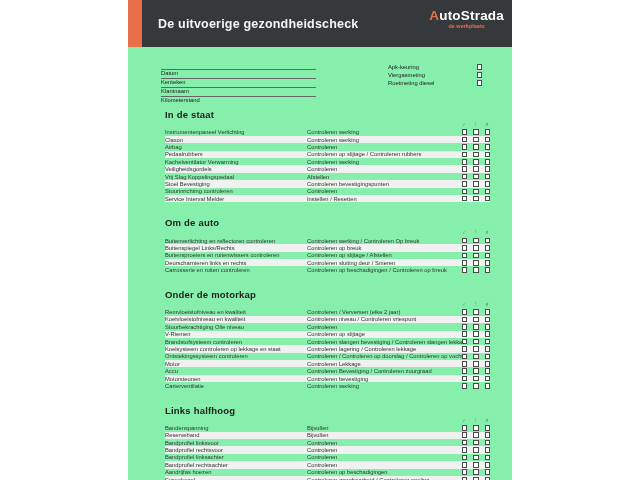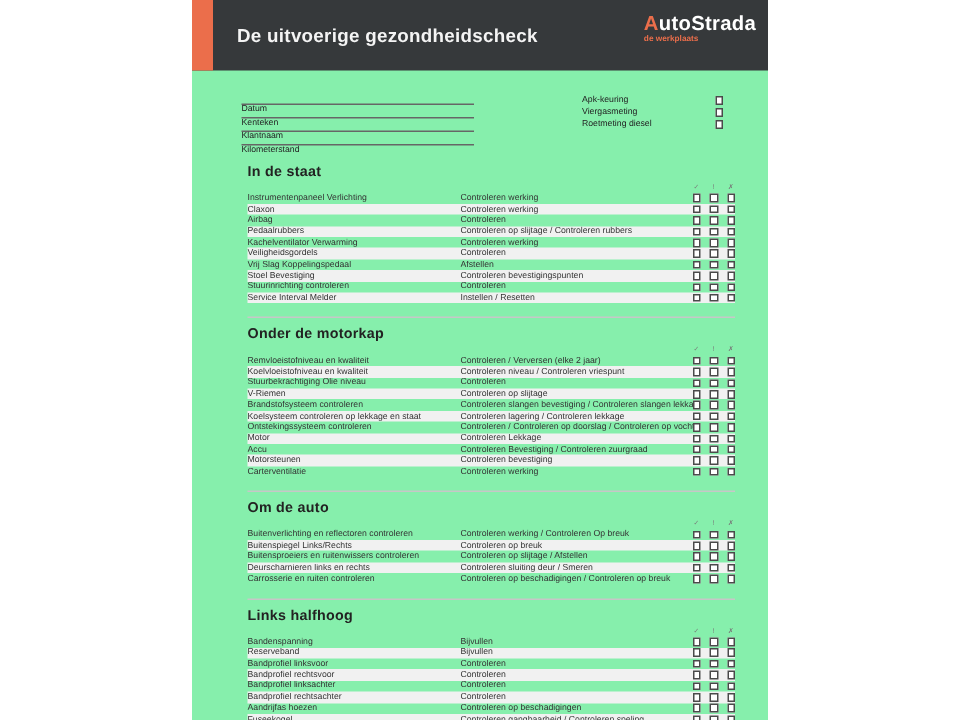--- a/index.html
+++ b/index.html
@@ -4,21 +4,21 @@
 <style>
   * { margin:0; padding:0; box-sizing:border-box; }
   html,body { width:640px; height:480px; overflow:hidden; }
   body { background:#ffffff; font-family:"Liberation Sans", sans-serif; position:relative; }
   .page { position:absolute; left:128px; top:0; width:384px; height:480px; background:#86efac; }
 
   
   header { position:relative; height:47px; background:#36393b; display:flex; align-items:center; }
   .accent { position:absolute; left:0; top:0; width:14px; height:100%; background:#eb6e4b; }
   h1 { color:#f4f4f4; font-size:12.5px; font-weight:bold; margin-left:30px; letter-spacing:.2px; }
-  .logo { position:absolute; right:8px; top:9px; text-align:left; line-height:1; }
+  .logo { position:absolute; right:8px; top:9px; text-align:center; line-height:1; }
   .logo-main { font-size:13.5px; font-weight:bold; color:#ffffff; letter-spacing:.2px; }
   .logo-a { color:#eb6e4b; }
   .logo-tag { font-size:5.5px; font-weight:bold; color:#eb6e4b; margin-top:1px; }
 
   
   .form-area { position:relative; height:40px; margin-top:14px; }
   .info-fields { position:absolute; left:33px; top:0; width:155px; }
   .field-row { height:9px; border-bottom:1px solid #666; margin-bottom:0; }
   .field-row span { font-size:5.8px; color:#222; }
   .check-options { position:absolute; left:260px; top:2px; width:94px; }
@@ -174,20 +174,77 @@
             <span class="action">Instellen / Resetten</span>
             <div class="boxes">
               <div class="box"></div>
               <div class="box"></div>
               <div class="box"></div>
             </div>
           </div>
         </div>
       </section>
       <section class="divided">
+        <h2>Om de auto</h2>
+        <div class="marks-row">
+          <div class="marks">
+            <span>✓</span>
+            <span>!</span>
+            <span>✗</span>
+          </div>
+        </div>
+        <div class="rows">
+          <div class="row">
+            <span class="item">Buitenverlichting en reflectoren controleren</span>
+            <span class="action">Controleren werking / Controleren Op breuk</span>
+            <div class="boxes">
+              <div class="box"></div>
+              <div class="box"></div>
+              <div class="box"></div>
+            </div>
+          </div>
+          <div class="row">
+            <span class="item">Buitenspiegel Links/Rechts</span>
+            <span class="action">Controleren op breuk</span>
+            <div class="boxes">
+              <div class="box"></div>
+              <div class="box"></div>
+              <div class="box"></div>
+            </div>
+          </div>
+          <div class="row">
+            <span class="item">Buitensproeiers en ruitenwissers controleren</span>
+            <span class="action">Controleren op slijtage / Afstellen</span>
+            <div class="boxes">
+              <div class="box"></div>
+              <div class="box"></div>
+              <div class="box"></div>
+            </div>
+          </div>
+          <div class="row">
+            <span class="item">Deurscharnieren links en rechts</span>
+            <span class="action">Controleren sluiting deur / Smeren</span>
+            <div class="boxes">
+              <div class="box"></div>
+              <div class="box"></div>
+              <div class="box"></div>
+            </div>
+          </div>
+          <div class="row">
+            <span class="item">Carrosserie en ruiten controleren</span>
+            <span class="action">Controleren op beschadigingen / Controleren op breuk</span>
+            <div class="boxes">
+              <div class="box"></div>
+              <div class="box"></div>
+              <div class="box"></div>
+            </div>
+          </div>
+        </div>
+      </section>
+      <section class="divided">
         <h2>Onder de motorkap</h2>
         <div class="marks-row">
           <div class="marks">
             <span>✓</span>
             <span>!</span>
             <span>✗</span>
           </div>
         </div>
         <div class="rows">
           <div class="row">
@@ -276,77 +333,20 @@
             <span class="action">Controleren bevestiging</span>
             <div class="boxes">
               <div class="box"></div>
               <div class="box"></div>
               <div class="box"></div>
             </div>
           </div>
           <div class="row">
             <span class="item">Carterventilatie</span>
             <span class="action">Controleren werking</span>
-            <div class="boxes">
-              <div class="box"></div>
-              <div class="box"></div>
-              <div class="box"></div>
-            </div>
-          </div>
-        </div>
-      </section>
-      <section class="divided">
-        <h2>Om de auto</h2>
-        <div class="marks-row">
-          <div class="marks">
-            <span>✓</span>
-            <span>!</span>
-            <span>✗</span>
-          </div>
-        </div>
-        <div class="rows">
-          <div class="row">
-            <span class="item">Buitenverlichting en reflectoren controleren</span>
-            <span class="action">Controleren werking / Controleren Op breuk</span>
-            <div class="boxes">
-              <div class="box"></div>
-              <div class="box"></div>
-              <div class="box"></div>
-            </div>
-          </div>
-          <div class="row">
-            <span class="item">Buitenspiegel Links/Rechts</span>
-            <span class="action">Controleren op breuk</span>
-            <div class="boxes">
-              <div class="box"></div>
-              <div class="box"></div>
-              <div class="box"></div>
-            </div>
-          </div>
-          <div class="row">
-            <span class="item">Buitensproeiers en ruitenwissers controleren</span>
-            <span class="action">Controleren op slijtage / Afstellen</span>
-            <div class="boxes">
-              <div class="box"></div>
-              <div class="box"></div>
-              <div class="box"></div>
-            </div>
-          </div>
-          <div class="row">
-            <span class="item">Deurscharnieren links en rechts</span>
-            <span class="action">Controleren sluiting deur / Smeren</span>
-            <div class="boxes">
-              <div class="box"></div>
-              <div class="box"></div>
-              <div class="box"></div>
-            </div>
-          </div>
-          <div class="row">
-            <span class="item">Carrosserie en ruiten controleren</span>
-            <span class="action">Controleren op beschadigingen / Controleren op breuk</span>
             <div class="boxes">
               <div class="box"></div>
               <div class="box"></div>
               <div class="box"></div>
             </div>
           </div>
         </div>
       </section>
       <section class="divided">
         <h2>Links halfhoog</h2>

